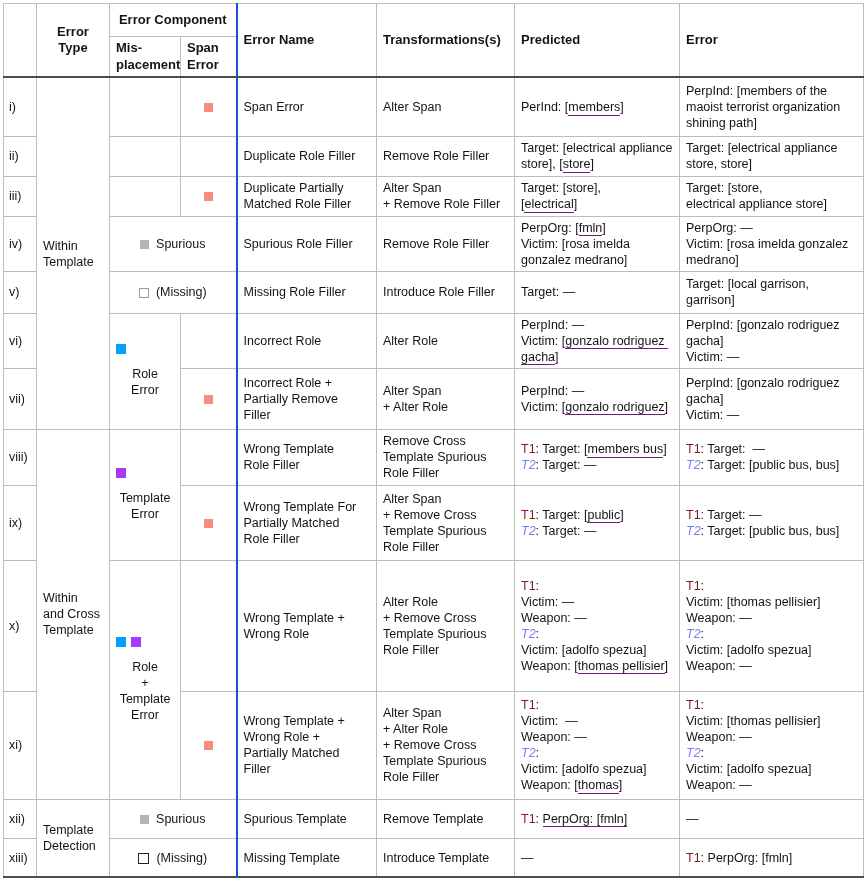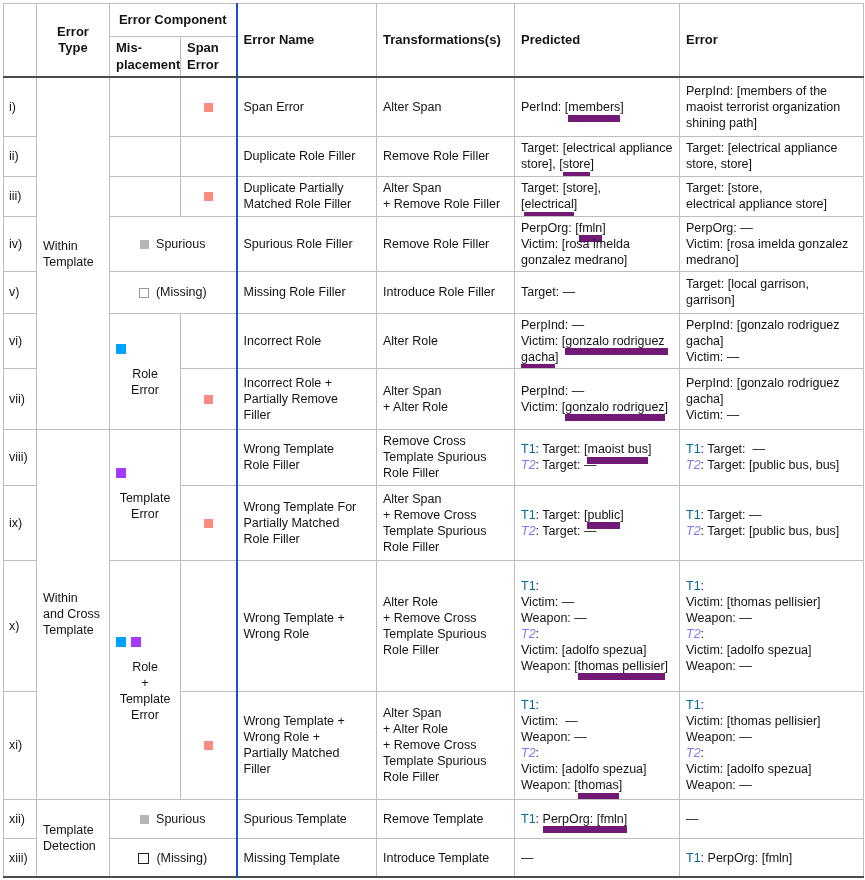--- a/index.html
+++ b/index.html
@@ -6,22 +6,22 @@
   body{font-family:"Liberation Sans",sans-serif;font-size:12.5px;color:#141414;padding:3px;}
   table{border-collapse:collapse;width:858px;table-layout:fixed;border:1px solid #bdbdbd;border-bottom:2px solid #4c4c4c;}
   td,th{border:1px solid #bdbdbd;vertical-align:middle;padding:3px 6px;line-height:1.28;overflow:hidden;}
   th{font-weight:bold;font-size:13px;text-align:left;background:#fff;}
   .center{text-align:center;}
   .plain{white-space:pre-line;}
   .rich{white-space:pre-wrap;}
   .bl{border-left:2px solid #1d4ed8;}
   .bb{border-bottom:2px solid #4c4c4c;}
   .label-cell{padding-left:5px;padding-right:2px;}
-  .u{border-bottom:7px solid #701a75;padding-bottom:0.5px;}
-  .t1{color:#0369a1;}
+  .u{border-bottom:1px solid #701a75;padding-bottom:0.5px;}
+  .t1{color:#7f1d1d;}
   .t2{color:#7b7bf7;font-style:italic;}
   .sq{display:inline-block;vertical-align:middle;}
   .sq-red{width:9px;height:9px;background:#f98b80;}
   .sq-gray{width:9px;height:9px;background:#b4b4b4;margin-right:7px;}
   .sq-blue{width:10px;height:10px;background:#00a1ff;}
   .sq-purple{width:10px;height:10px;background:#a43bfc;}
   .sq-missing{width:8px;height:8px;background:#fff;border:1px solid #9a9a9a;margin-right:7px;}
   .sq-missing-dark{width:9px;height:9px;background:#fff;border:1.5px solid #222;margin-right:7px;}
   .comp-stack{display:flex;flex-direction:column;gap:12px;}
   .comp-stack .mrow{display:flex;gap:5px;}
@@ -158,21 +158,21 @@
         <span class="comp-label">Template
 Error</span>
       </div>
     </td>
     <td></td>
     <td class="plain bl">Wrong Template
 Role Filler</td>
     <td class="plain">Remove Cross
 Template Spurious
 Role Filler</td>
-    <td class="rich"><span class="t1">T1</span><span>: Target: [</span><span class="u">maoist bus</span><span>]
+    <td class="rich"><span class="t1">T1</span><span>: Target: [</span><span class="u">members bus</span><span>]
 </span><span class="t2">T2</span><span>: Target: —</span></td>
     <td class="rich"><span class="t1">T1</span><span>: Target:  —
 </span><span class="t2">T2</span><span>: Target: [public bus, bus]</span></td>
   </tr>
 
   <tr style="height:75px">
     <td class="label-cell">ix)</td>
     <td class="center"><span class="sq sq-red"></span></td>
     <td class="plain bl">Wrong Template For
 Partially Matched

